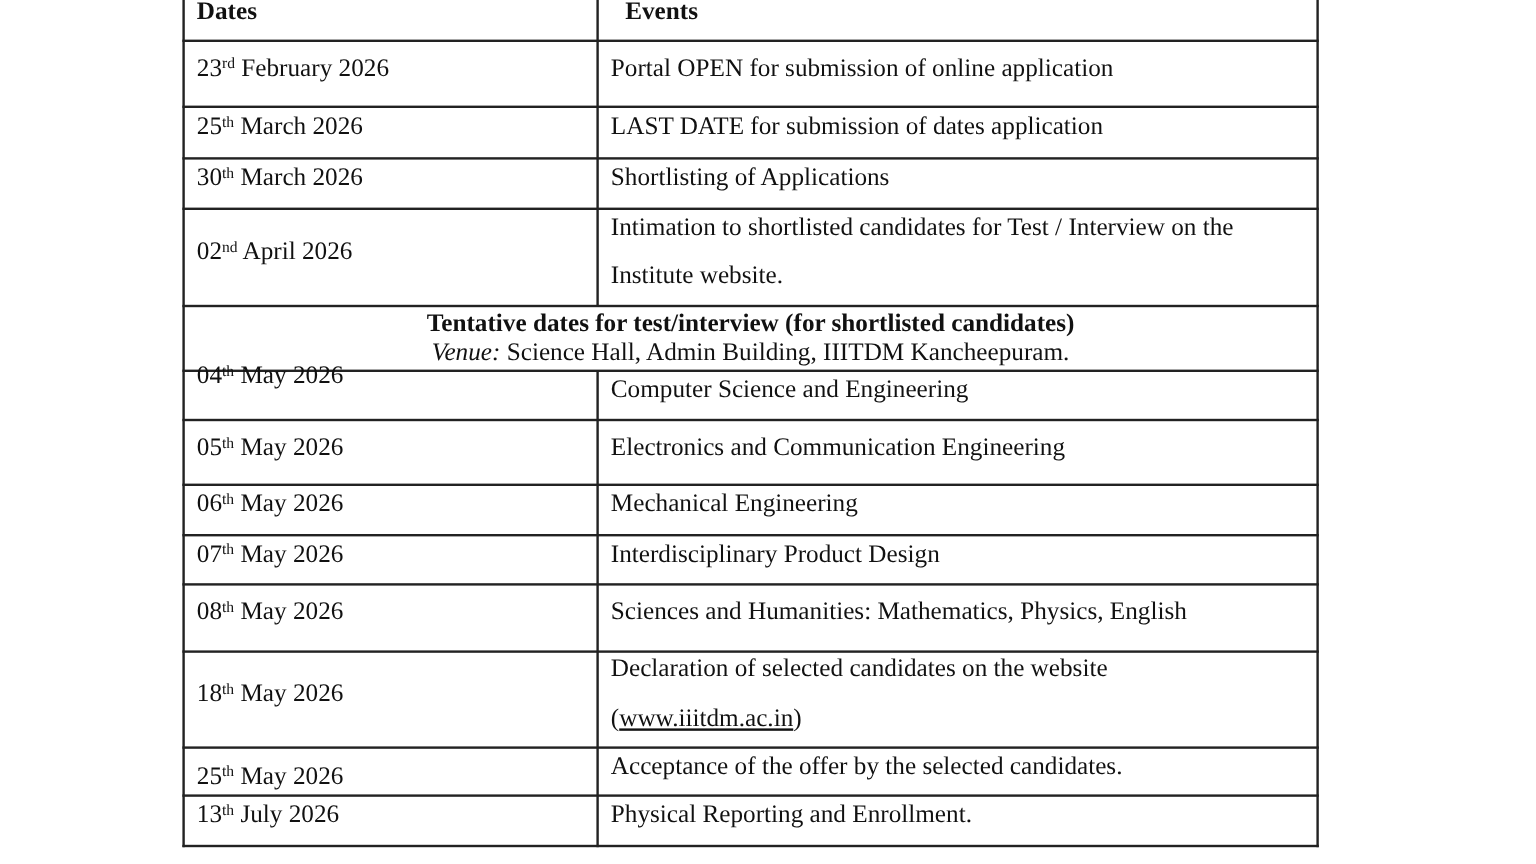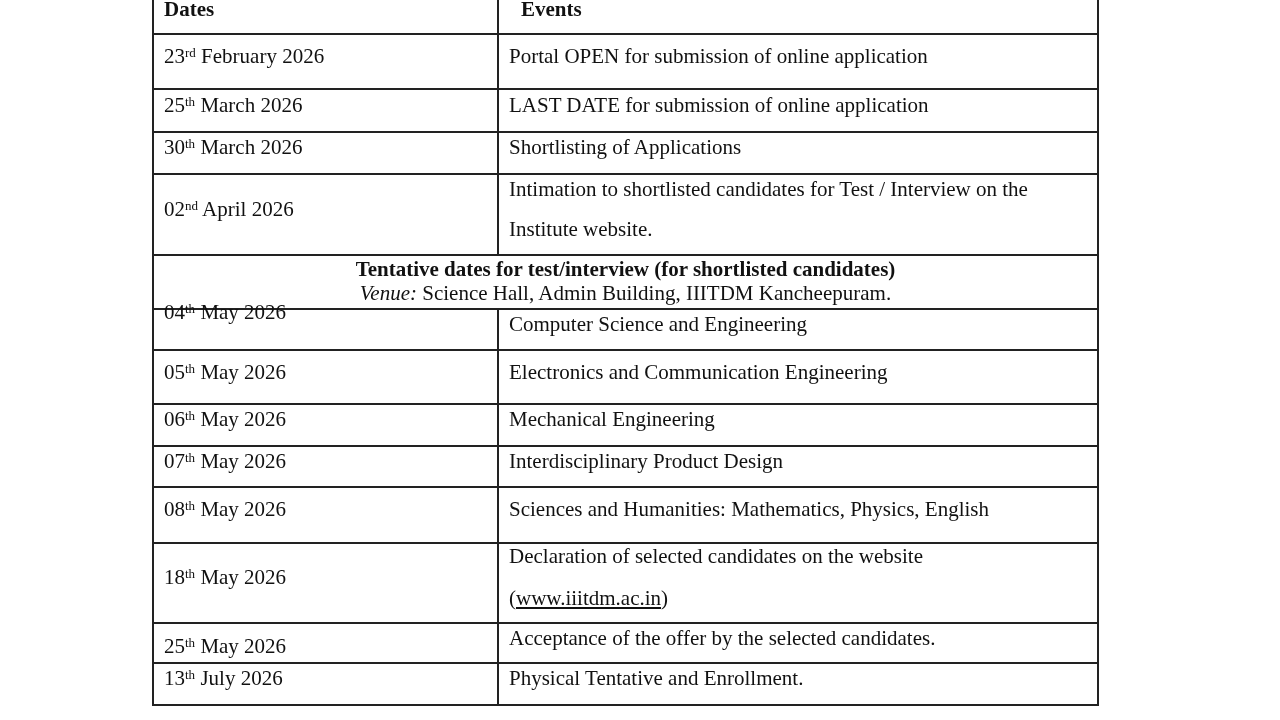--- a/index.html
+++ b/index.html
@@ -43,21 +43,21 @@
   <div class="vline" style="left:497px; top:0; height:255px"></div>
   <div class="vline" style="left:497px; top:309px; height:397px"></div>
 
   <div class="cell date hdr" style="top:-3px">Dates</div>
   <div class="cell hdr" style="left:521px; top:-3px">Events</div>
 
   <div class="cell date" style="top:44px"><span>23</span><sup>rd</sup><span> February 2026</span></div>
   <div class="cell event" style="top:44px">Portal OPEN for submission of online application</div>
 
   <div class="cell date" style="top:93px"><span>25</span><sup>th</sup><span> March 2026</span></div>
-  <div class="cell event" style="top:93px">LAST DATE for submission of online application</div>
+  <div class="cell event" style="top:93px">LAST DATE for submission of dates application</div>
 
   <div class="cell date" style="top:135px"><span>30</span><sup>th</sup><span> March 2026</span></div>
   <div class="cell event" style="top:135px">Shortlisting of Applications</div>
 
   <div class="cell date" style="top:197px"><span>02</span><sup>nd</sup><span> April 2026</span></div>
   <div class="cell event" style="top:177px">Intimation to shortlisted candidates for Test / Interview on the</div>
   <div class="cell event" style="top:217px">Institute website.</div>
 
   <div class="banner" style="top:256px">
     <span class="t">Tentative dates for test/interview (for shortlisted candidates)</span>
@@ -80,14 +80,14 @@
   <div class="cell event" style="top:497px">Sciences and Humanities: Mathematics, Physics, English</div>
 
   <div class="cell date" style="top:565px"><span>18</span><sup>th</sup><span> May 2026</span></div>
   <div class="cell event" style="top:544px">Declaration of selected candidates on the website</div>
   <div class="cell event" style="top:586px"><span>(</span><a class="link">www.iiitdm.ac.in</a><span>)</span></div>
 
   <div class="cell date" style="top:634px"><span>25</span><sup>th</sup><span> May 2026</span></div>
   <div class="cell event" style="top:626px">Acceptance of the offer by the selected candidates.</div>
 
   <div class="cell date" style="top:666px"><span>13</span><sup>th</sup><span> July 2026</span></div>
-  <div class="cell event" style="top:666px">Physical Tentative and Enrollment.</div>
+  <div class="cell event" style="top:666px">Physical Reporting and Enrollment.</div>
 </div>
 
 </body></html>

